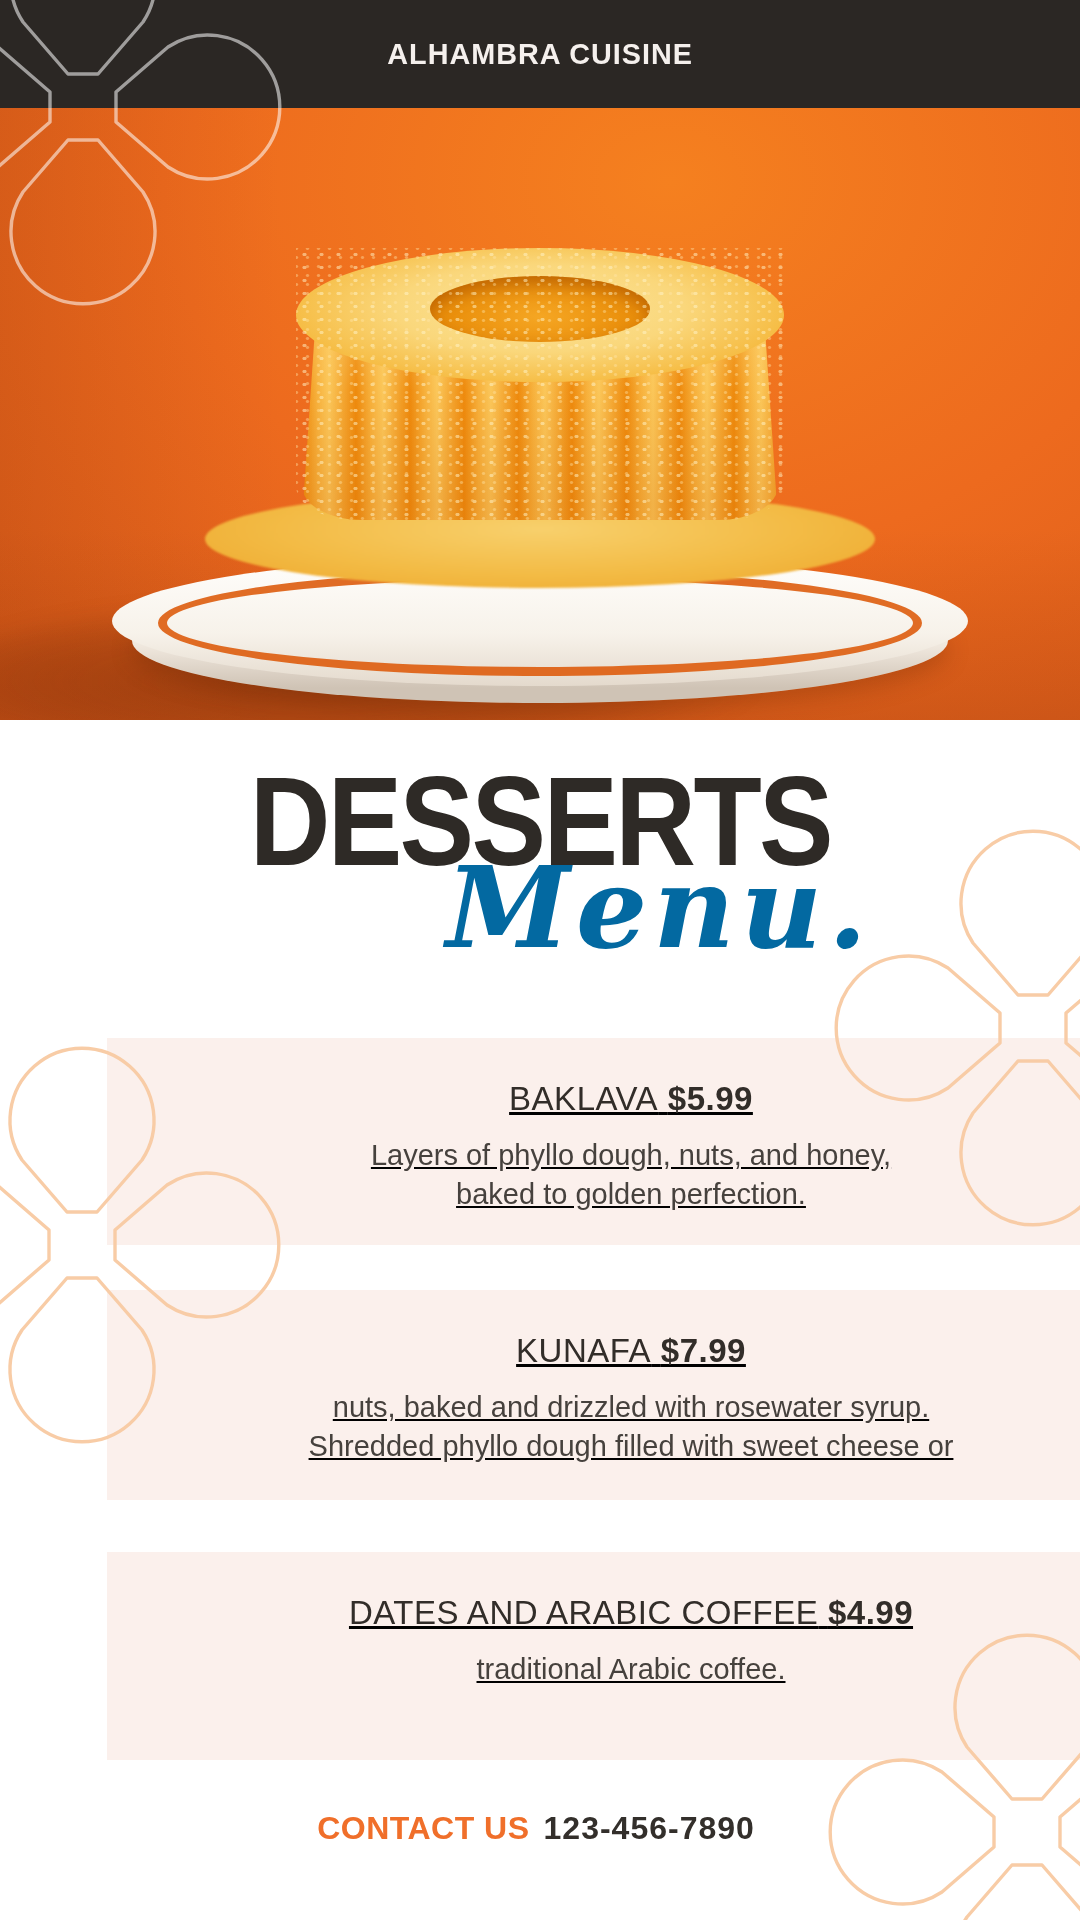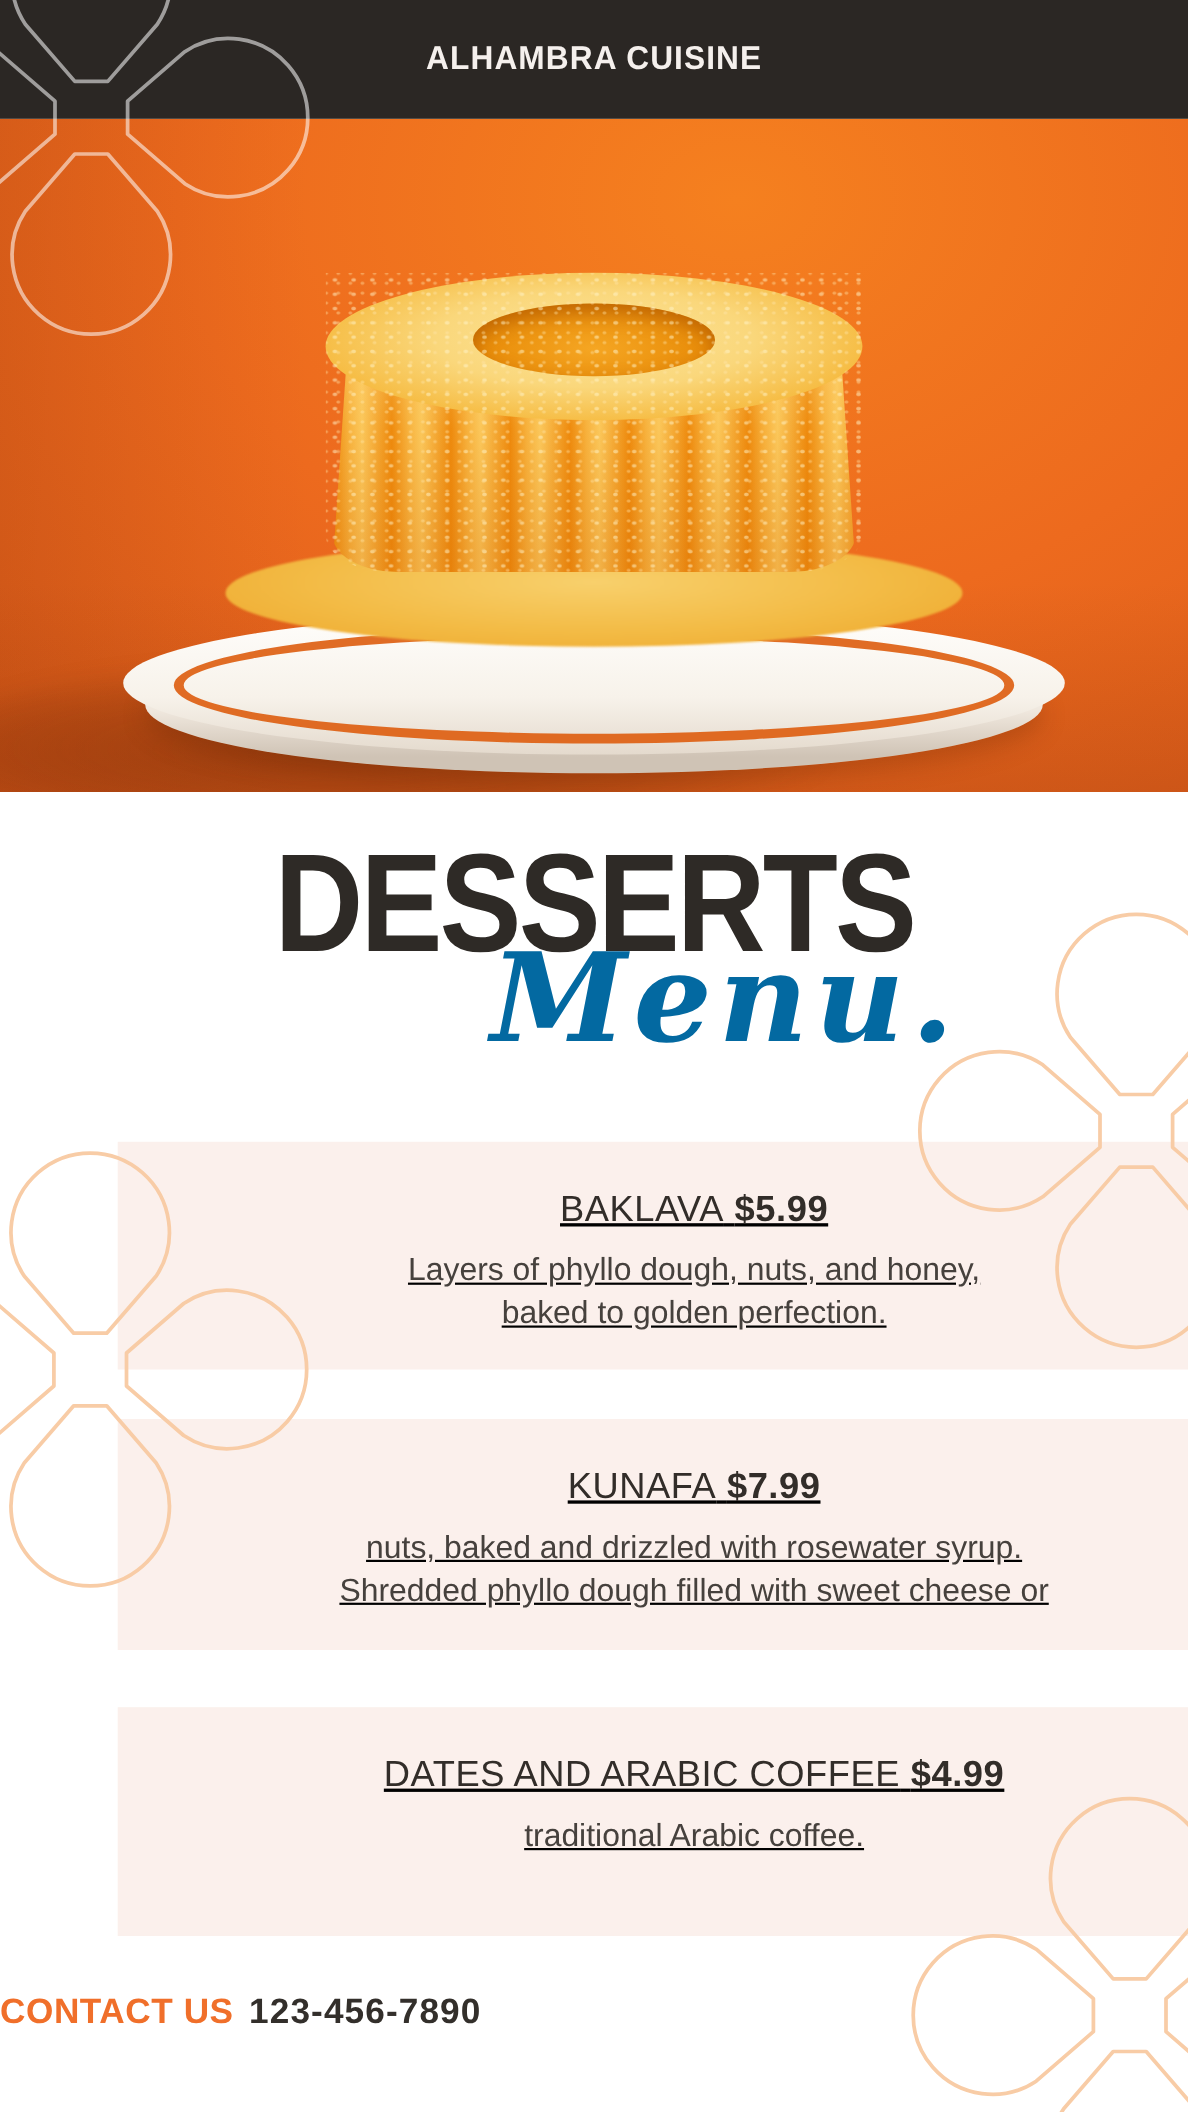--- a/index.html
+++ b/index.html
@@ -107,21 +107,21 @@
     margin:0; padding-top:42px; font-size:33px; font-weight:normal;
     color:#322D29; letter-spacing:0.5px;
   }
   .item-title .price { font-weight:bold; }
   .item-desc {
     margin-top:18px; font-size:29px; line-height:39px; color:#46413D;
   }
 
   
   .footer {
-    position:absolute; left:0; top:1811px; width:1072px; text-align:left; z-index:2;
+    position:absolute; left:0; top:1811px; width:1072px; text-align:center; z-index:2;
     font-size:32px; font-weight:bold; line-height:34px;
   }
   .contact-label { color:#F06F2A; letter-spacing:0.5px; }
   .phone { color:#332F2B; margin-left:14px; letter-spacing:1px; }
 
   
   .flower { position:absolute; z-index:4; pointer-events:none; }
   .flower-top-left    { left:-127px; top:-103px;  color:rgba(255,255,255,0.55); }
   .flower-right-mid   { left:823px;  top:818px;  color:#F8CCA6; }
   .flower-left-mid    { left:-128px; top:1035px; color:#F8CCA6; }

